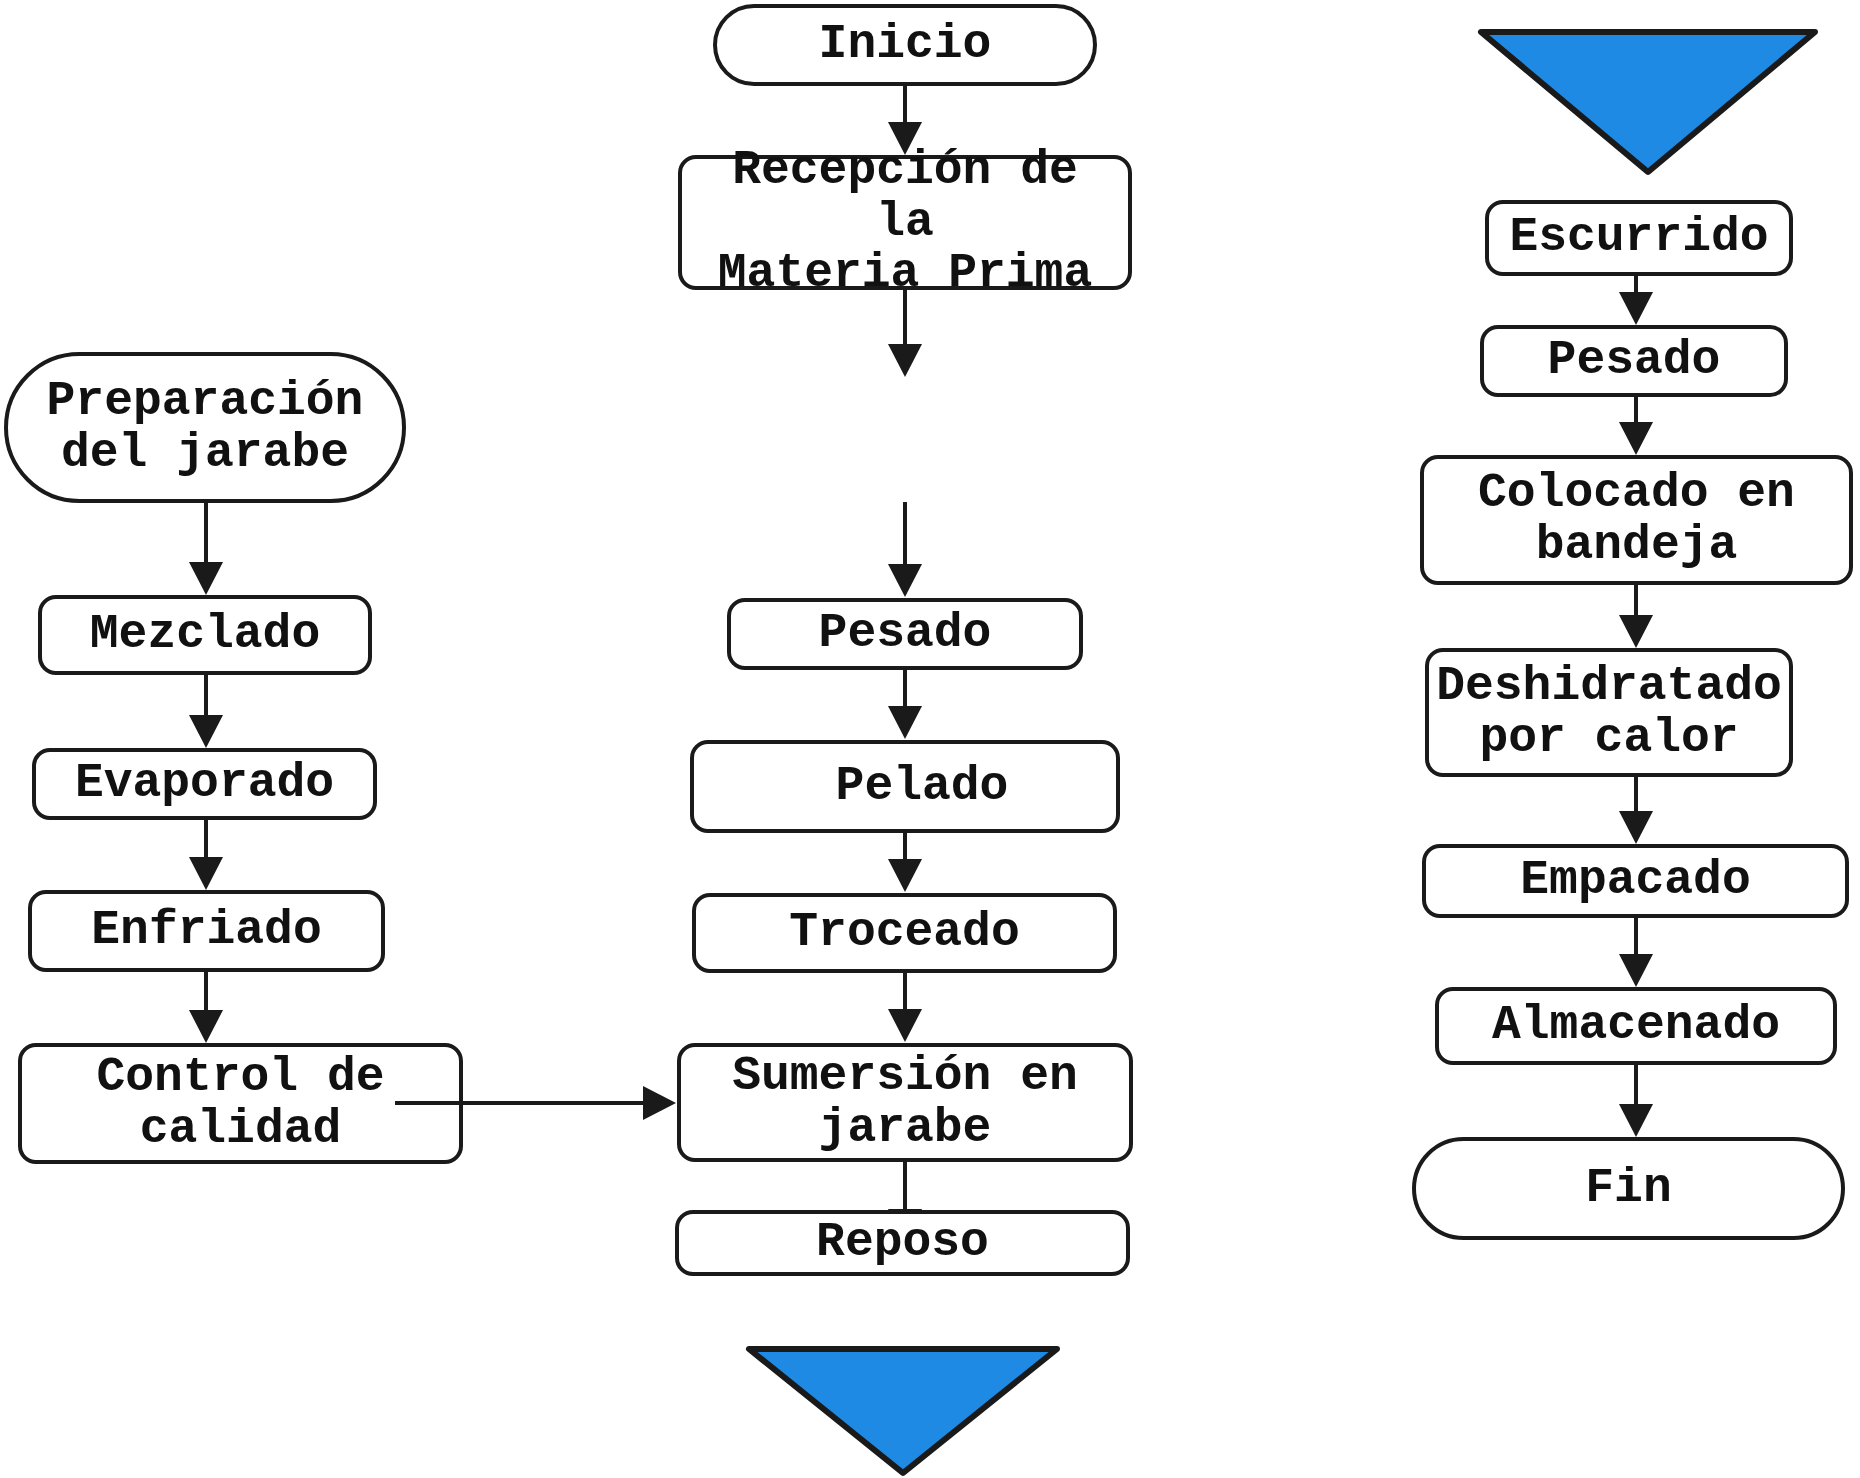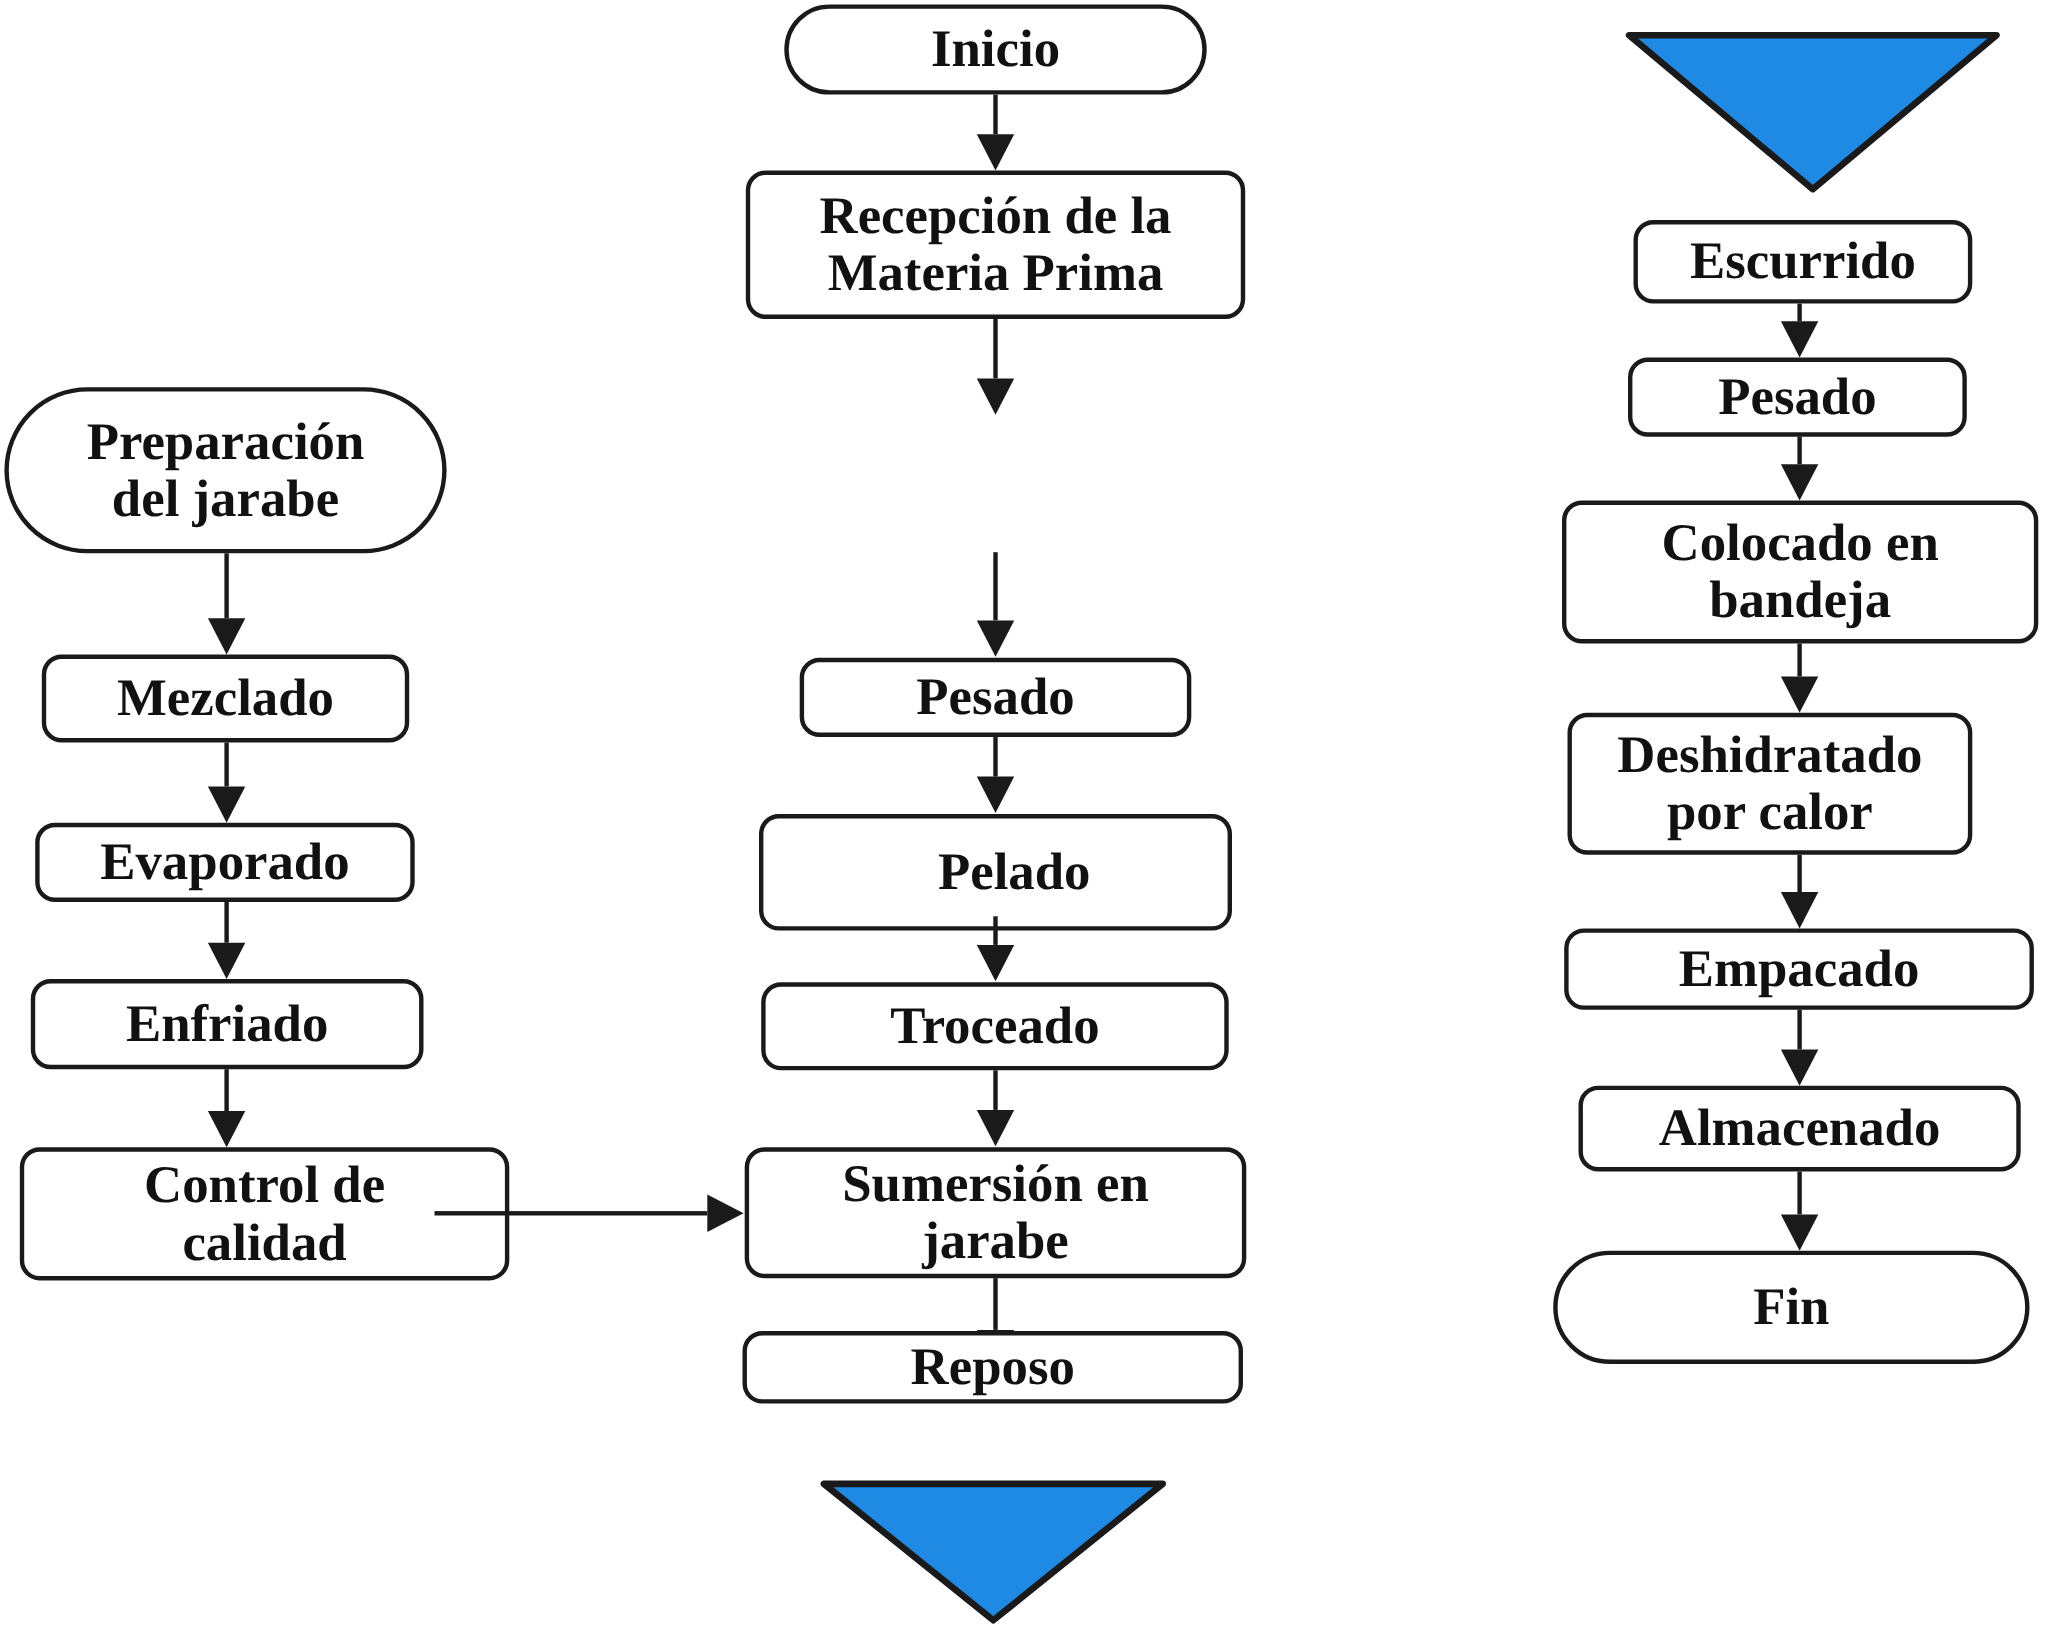--- a/index.html
+++ b/index.html
@@ -5,21 +5,21 @@
   html,body{margin:0;padding:0;background:#ffffff;}
   .canvas{
     position:relative;width:1860px;height:1478px;background:#ffffff;
     font-family:"Liberation Serif","DejaVu Serif",serif;color:#111;
     overflow:hidden;
   }
   .node{
     position:absolute;box-sizing:border-box;
     border:4px solid #1a1a1a;background:#ffffff;border-radius:18px;
     display:flex;align-items:center;justify-content:center;
-    font-size:48px;font-weight:600;line-height:1.08;text-align:center;
+    font-size:48px;font-weight:600;line-height:1.08;text-align:center;font-family:Liberation Mono, monospace;
   }
   .lbl{white-space:pre-line;display:block;padding:0 10px;}
   
   .av{position:absolute;width:4px;background:#1a1a1a;}
   .av::after{
     content:"";position:absolute;left:-15px;bottom:-33px;width:0;height:0;
     border-left:17px solid transparent;border-right:17px solid transparent;
     border-top:33px solid #1a1a1a;
   }
   
@@ -74,21 +74,21 @@
   </div>
   <div class="av" style="left:903px;top:290px;height:54px;"></div>
 
   <div class="av" style="left:903px;top:502px;height:62px;"></div>
 
   <div class="node" style="left:727px;top:598px;width:356px;height:72px;">
     <span class="lbl">Pesado</span>
   </div>
   <div class="av" style="left:903px;top:670px;height:36px;"></div>
 
-  <div class="node" style="left:690px;top:740px;width:430px;height:106px;padding-left:34px;">
+  <div class="node" style="left:690px;top:740px;width:430px;height:93px;padding-left:34px;">
     <span class="lbl">Pelado</span>
   </div>
   <div class="av" style="left:903px;top:833px;height:26px;"></div>
 
   <div class="node" style="left:692px;top:893px;width:425px;height:80px;">
     <span class="lbl">Troceado</span>
   </div>
   <div class="av" style="left:903px;top:973px;height:36px;"></div>
 
   <div class="node" style="left:677px;top:1043px;width:456px;height:119px;">

